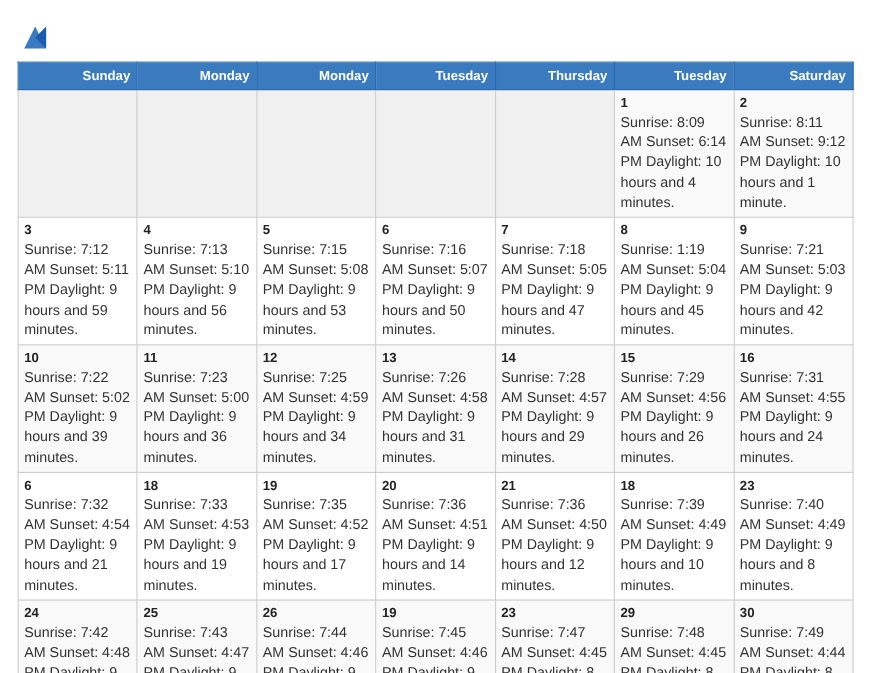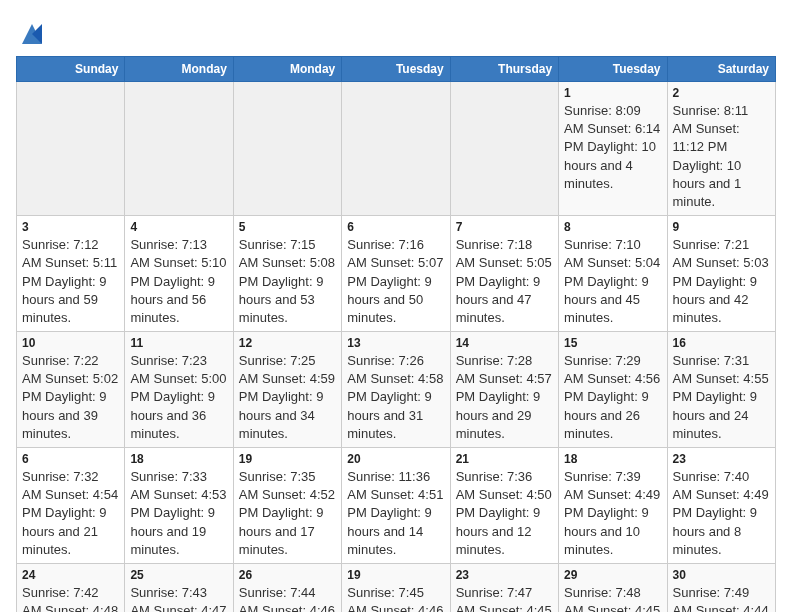--- a/index.html
+++ b/index.html
@@ -138,21 +138,21 @@
         <td class="empty-cell"></td>
         <td>
           <span class="day-num">1</span>
           <div class="day-info">Sunrise: 8:09 AM
 Sunset: 6:14 PM
 Daylight: 10 hours and 4 minutes.</div>
         </td>
         <td>
           <span class="day-num">2</span>
           <div class="day-info">Sunrise: 8:11 AM
-Sunset: 11:12 PM
+Sunset: 9:12 PM
 Daylight: 10 hours and 1 minute.</div>
         </td>
       </tr>
       <tr>
         <td>
           <span class="day-num">3</span>
           <div class="day-info">Sunrise: 7:12 AM
 Sunset: 5:11 PM
 Daylight: 9 hours and 59 minutes.</div>
         </td>
@@ -175,21 +175,21 @@
 Daylight: 9 hours and 50 minutes.</div>
         </td>
         <td>
           <span class="day-num">7</span>
           <div class="day-info">Sunrise: 7:18 AM
 Sunset: 5:05 PM
 Daylight: 9 hours and 47 minutes.</div>
         </td>
         <td>
           <span class="day-num">8</span>
-          <div class="day-info">Sunrise: 7:10 AM
+          <div class="day-info">Sunrise: 1:19 AM
 Sunset: 5:04 PM
 Daylight: 9 hours and 45 minutes.</div>
         </td>
         <td>
           <span class="day-num">9</span>
           <div class="day-info">Sunrise: 7:21 AM
 Sunset: 5:03 PM
 Daylight: 9 hours and 42 minutes.</div>
         </td>
       </tr>
@@ -251,21 +251,21 @@
 Daylight: 9 hours and 19 minutes.</div>
         </td>
         <td>
           <span class="day-num">19</span>
           <div class="day-info">Sunrise: 7:35 AM
 Sunset: 4:52 PM
 Daylight: 9 hours and 17 minutes.</div>
         </td>
         <td>
           <span class="day-num">20</span>
-          <div class="day-info">Sunrise: 11:36 AM
+          <div class="day-info">Sunrise: 7:36 AM
 Sunset: 4:51 PM
 Daylight: 9 hours and 14 minutes.</div>
         </td>
         <td>
           <span class="day-num">21</span>
           <div class="day-info">Sunrise: 7:36 AM
 Sunset: 4:50 PM
 Daylight: 9 hours and 12 minutes.</div>
         </td>
         <td>

